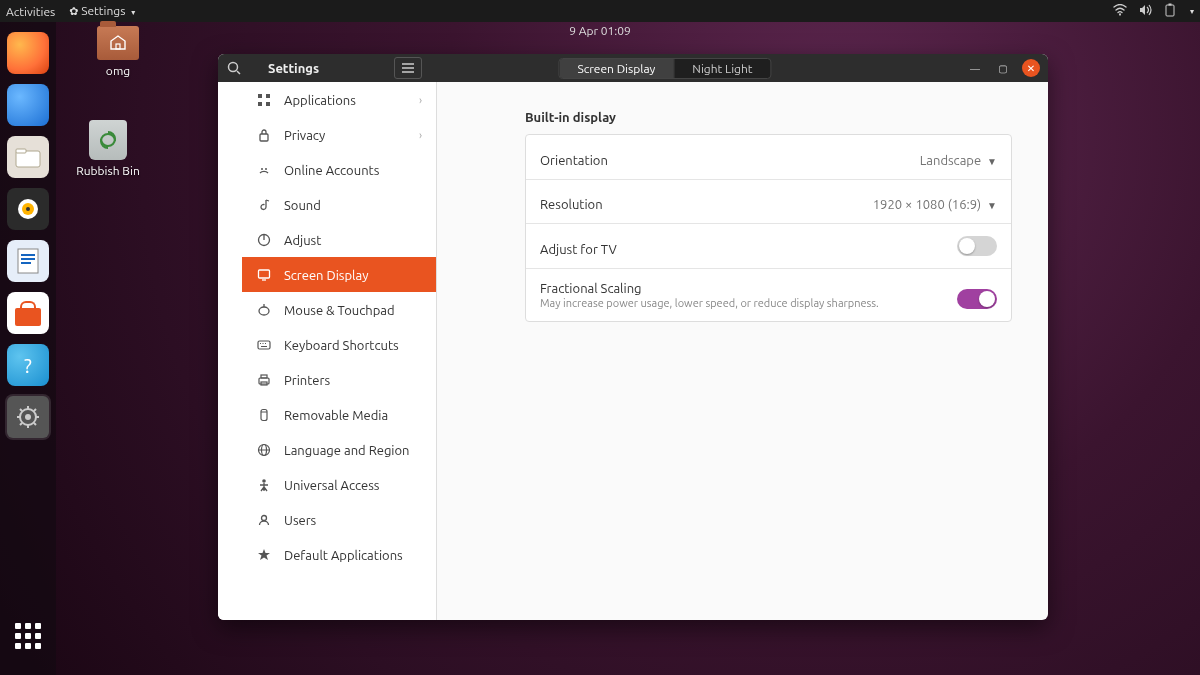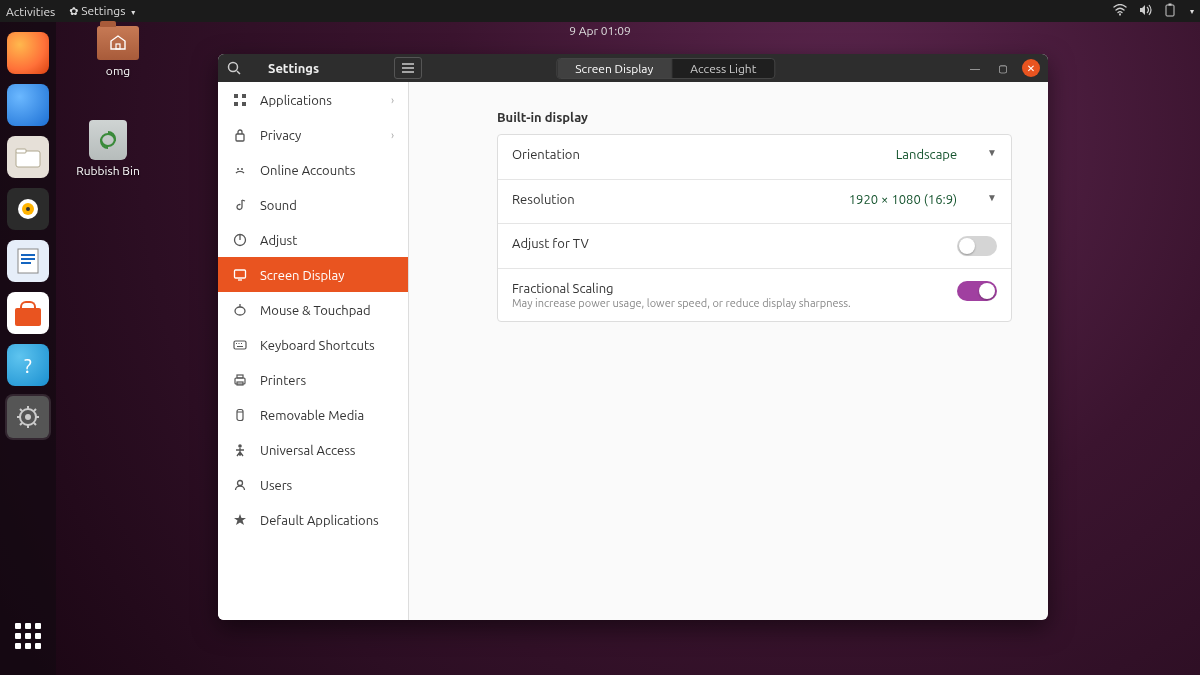--- a/index.html
+++ b/index.html
@@ -45,35 +45,35 @@
 .tb-segment { display:flex; margin-left:auto; position:absolute; left:50%; transform:translateX(-35%); background:#1f1f1f; border-radius:4px; border:1px solid #444; overflow:hidden; }
 .tb-tab { padding: 3px 18px; font-size: 12px; color:#ccc; }
 .tb-tab.active { background:#404040; color:#fff; }
 .tb-tab + .tb-tab { border-left:1px solid #444; }
 .tb-winctl { margin-left:auto; display:flex; gap:10px; padding-right:8px; align-items:center; }
 .winctl { width:18px; height:18px; border-radius:50%; display:flex; align-items:center; justify-content:center; font-size:10px; color:#ccc; }
 .winctl.close { background:#e95420; color:#fff; }
 
 
 .window-body { flex:1; display:flex; min-height:0; }
-.sidebar { width:191px; background:#fff; border-right:1px solid #ddd; overflow:hidden; }
+.sidebar { width:219px; background:#fff; border-right:1px solid #ddd; overflow:hidden;padding-left:24px; }
 .side-item { height:35px; display:flex; align-items:center; padding:0 14px; font-size:13px; color:#333; position:relative; gap:12px; }
 .side-item.sel { background:#e95420; color:#fff; }
 .side-item .chev { margin-left:auto; color:#aaa; font-size:11px; }
 .side-icon { width:16px; height:16px; display:flex; align-items:center; justify-content:center; color:#555; }
 .side-item.sel .side-icon { color:#fff; }
 
 
 .content { flex:1; padding:28px 36px 0 88px; overflow:auto; color:#333; }
 .section-title { font-size:13px; font-weight:600; margin-bottom:10px; }
 .panel { border:1px solid #ddd; border-radius:4px; background:#fff; }
-.row { display:flex; align-items:flex-start; padding:12px 14px; font-size:13px; gap:24px; min-height:44px; }
+.row { display:flex; align-items:flex-end; padding:12px 14px; font-size:13px; gap:0; min-height:44px; }
 .row + .row { border-top:1px solid #e5e5e5; }
 .row .label { flex:0 0 auto; }
-.row .val { margin-left:auto; color:#14532d; }
+.row .val { margin-left:auto; color:#737373; }
 .chev-down { font-size:10px; color:#666; margin-left:6px; }
 
 
 .toggle { width:40px; height:20px; border-radius:10px; background:#d5d5d5; position:relative; }
 .toggle::after { content:""; position:absolute; width:16px; height:16px; border-radius:50%; background:#fff; top:2px; left:2px; box-shadow:0 1px 2px rgba(0,0,0,0.3); }
 .toggle.on { background:#a040a0; }
 .toggle.on::after { left:22px; }
 
 
 .seg { display:flex; border:1px solid #ccc; border-radius:3px; overflow:hidden; }
@@ -208,21 +208,21 @@
     <div class="tb-title">Settings</div>
     <div class="hamburger-box">
       <svg width="14" height="12" viewBox="0 0 14 12">
           <line x1="1" y1="2" x2="13" y2="2" stroke="#ccc" stroke-width="1.5"></line>
           <line x1="1" y1="6" x2="13" y2="6" stroke="#ccc" stroke-width="1.5"></line>
           <line x1="1" y1="10" x2="13" y2="10" stroke="#ccc" stroke-width="1.5"></line>
         </svg>
     </div>
     <div class="tb-segment">
       <div class="tb-tab active">Screen Display</div>
-      <div class="tb-tab">Access Light</div>
+      <div class="tb-tab">Night Light</div>
     </div>
     <div class="tb-winctl">
       <div class="winctl">—</div>
       <div class="winctl">▢</div>
       <div class="winctl close">✕</div>
     </div>
   </div>
 
   <div class="window-body">
     <div class="sidebar" id="sidebar">
@@ -317,20 +317,30 @@
           <span>Printers</span>
         </div>
         <div class="side-item">
           <span class="side-icon">
             <svg width="14" height="14" viewBox="0 0 14 14">
               <rect x="4" y="1.5" width="6" height="11" rx="2" fill="none" stroke="currentColor" stroke-width="1.2"></rect>
               <line x1="4" y1="4" x2="10" y2="4" stroke="currentColor"></line>
             </svg>
           </span>
           <span>Removable Media</span>
+        </div>
+        <div class="side-item">
+          <span class="side-icon">
+            <svg width="14" height="14" viewBox="0 0 14 14">
+              <circle cx="7" cy="7" r="5.5" fill="none" stroke="currentColor" stroke-width="1.2"></circle>
+              <ellipse cx="7" cy="7" rx="2.5" ry="5.5" fill="none" stroke="currentColor" stroke-width="1.2"></ellipse>
+              <line x1="1.5" y1="7" x2="12.5" y2="7" stroke="currentColor"></line>
+            </svg>
+          </span>
+          <span>Language and Region</span>
         </div>
         <div class="side-item">
           <span class="side-icon">
             <svg width="14" height="14" viewBox="0 0 14 14">
               <circle cx="7" cy="3" r="1.8" fill="currentColor"></circle>
               <path d="M3 7 H11 M7 5 V13 M7 9 L4 13 M7 9 L10 13" stroke="currentColor" stroke-width="1.3"></path>
             </svg>
           </span>
           <span>Universal Access</span>
         </div>

